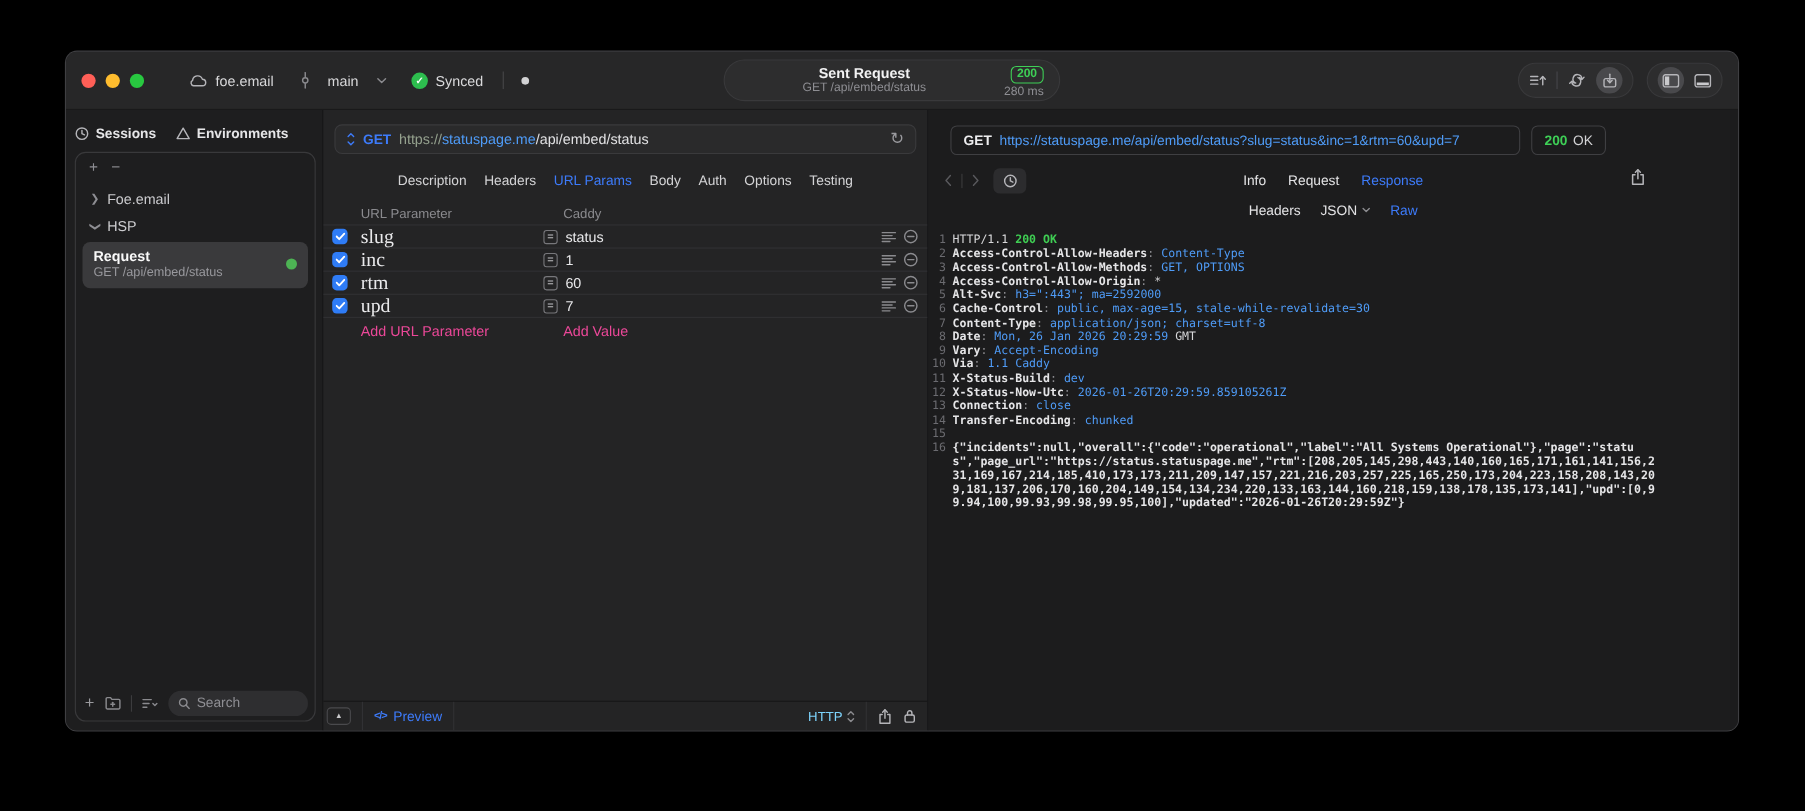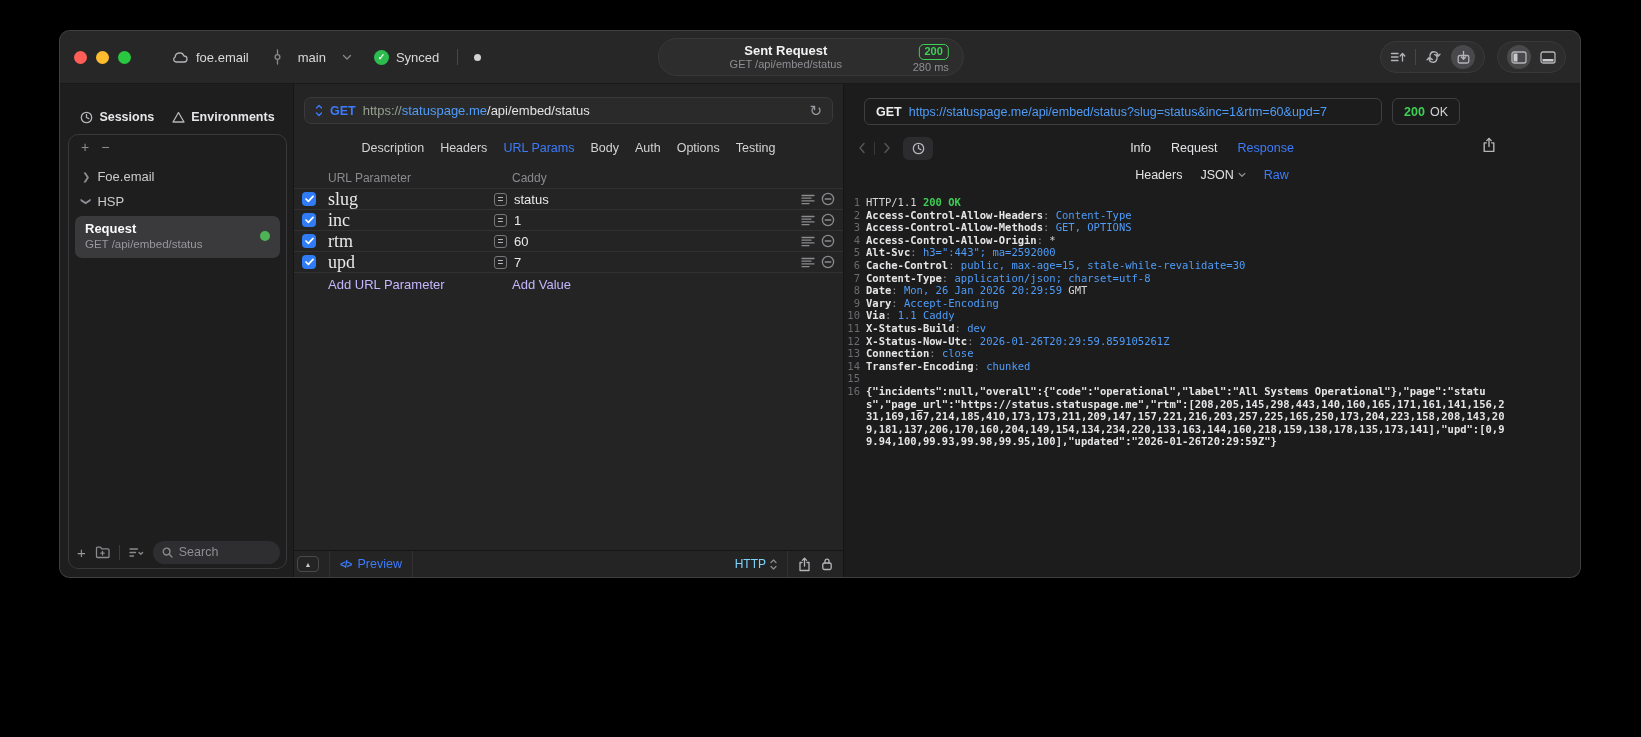--- a/index.html
+++ b/index.html
@@ -1,18 +1,18 @@
 <!DOCTYPE html>
 <html style="--accent: #3d7bfa; --code-blue: #4f9cf8; --code-green: #3fce53; --badge-green: #3ecf56; --checkbox-blue: #2f7cf6; --dot-green: #4db354; --sync-green: #2dbd4e; --traffic-red: #ff5f57; --traffic-yellow: #febc2e; --traffic-green: #28c840;"><head>
 <meta charset="utf-8">
 <style>
   * { margin:0; padding:0; box-sizing:border-box; }
   html,body { width:1641px; height:737px; background:#000; overflow:hidden;
               font-family:"Liberation Sans", sans-serif; }
-  .window { position:absolute; left:60px; top:31px; width:1520px; height:546px;
+  .window { position:absolute; left:60px; top:47px; width:1520px; height:617px;
             background:#232324; border-radius:10px; overflow:hidden;
             display:flex; flex-direction:column;
             box-shadow:0 0 0 1px #3f3f42, 0 25px 60px rgba(0,0,0,.65); }
 
   
   .titlebar { height:53px; flex:0 0 53px; display:flex; align-items:center;
               background:#272728; border-bottom:1px solid #19191a; padding:0 14px; position:relative; }
   .traffic { display:flex; gap:9px; }
   .light { width:13px; height:13px; border-radius:50%; }
   .tb-project { display:flex; align-items:center; gap:7px; margin-left:40px; color:#d9d9db; font-size:13px; }
@@ -41,21 +41,21 @@
   .icon-btn { display:flex; align-items:center; justify-content:center; }
   .icon-circle { width:24px; height:24px; border-radius:50%; background:#49494c;
                  display:flex; align-items:center; justify-content:center; }
 
   
   .content { flex:1; display:flex; min-height:0; }
 
   
   .sidebar { width:234px; flex:0 0 234px; background:#1e1e1f; border-right:1px solid #151516;
              display:flex; flex-direction:column; padding:8px 6px 8px 8px; }
-  .sb-tabs { height:26px; display:flex; justify-content:center; gap:18px; align-items:center; margin-bottom:4px;margin-top:12px; }
+  .sb-tabs { height:26px; display:flex; justify-content:flex-start; gap:18px; align-items:center; margin-bottom:4px; }
   .sb-tab { display:flex; align-items:center; gap:6px; color:#e6e6e8; font-size:12.5px; font-weight:600; }
   .sb-panel { flex:1; border:1px solid #39393b; border-radius:10px; display:flex; flex-direction:column; min-height:0; }
   .sb-pm { display:flex; gap:12px; margin:5px 0 0 12px; color:#8e8e93; font-size:14px; line-height:1; }
   .sb-tree { margin-top:10px; padding:0 5px; }
   .tree-row { height:25px; display:flex; align-items:center; gap:7px; padding:0 8px; color:#cbcbce; font-size:13px; }
   .chev { color:#8e8e93; font-size:10px; }
   .req-card { background:#3a3a3c; border-radius:7px; padding:5px 10px 6px; margin:2px 1px 0;
               display:flex; align-items:center; }
   .rc-text { flex:1; line-height:1.25; }
   .rc-title { font-size:13px; font-weight:600; color:#fafafa; }
@@ -86,21 +86,21 @@
   .p-rows { border-bottom:1px solid #313134; }
   .p-row { height:21px; display:flex; align-items:center; border-top:1px solid #313134; padding-left:8px; }
   .checkbox { width:14px; height:14px; border-radius:4px; background:var(--checkbox-blue,#2f7cf6);
               display:flex; align-items:center; justify-content:center; flex:0 0 14px; }
   .p-name { margin-left:12px; width:166px; font-size:18px; color:#e9e9eb;font-family:Liberation Serif, serif; }
   .eq-box { width:13px; height:13px; border:1px solid #77777b; border-radius:3px; color:#bababd;
             font-size:10px; display:flex; align-items:center; justify-content:center; margin-right:7px; }
   .p-value { flex:1; font-size:13px; color:#e9e9eb; }
   .row-icons { display:flex; gap:6px; margin-right:8px; align-items:center; }
   .p-add { height:22px; display:flex; align-items:center; position:relative; padding-left:34px;
-           color:#c4b5fd; font-size:13px; }
+           color:#ec4899; font-size:13px; }
   .p-add .add-value { position:absolute; left:218px; }
 
   .mid-footer { border-top:1px solid #161617; height:27px; flex:0 0 27px; display:flex;
                 align-items:center; gap:10px; padding:0 10px 0 3px; }
   .collapse-btn { width:22px; height:16px; border:1px solid #4a4a4d; border-radius:4px;
                   display:flex; align-items:center; justify-content:center; font-size:7px; color:#c9c9cb; }
   .f-vdiv { width:1px; height:27px; background:#313134; }
   .preview { display:flex; align-items:center; gap:6px; color:var(--accent,#3d7bfa); }
   .code-glyph { font-size:10px; font-weight:bold; letter-spacing:-1px; }
   .preview-label { font-size:12.5px; }

